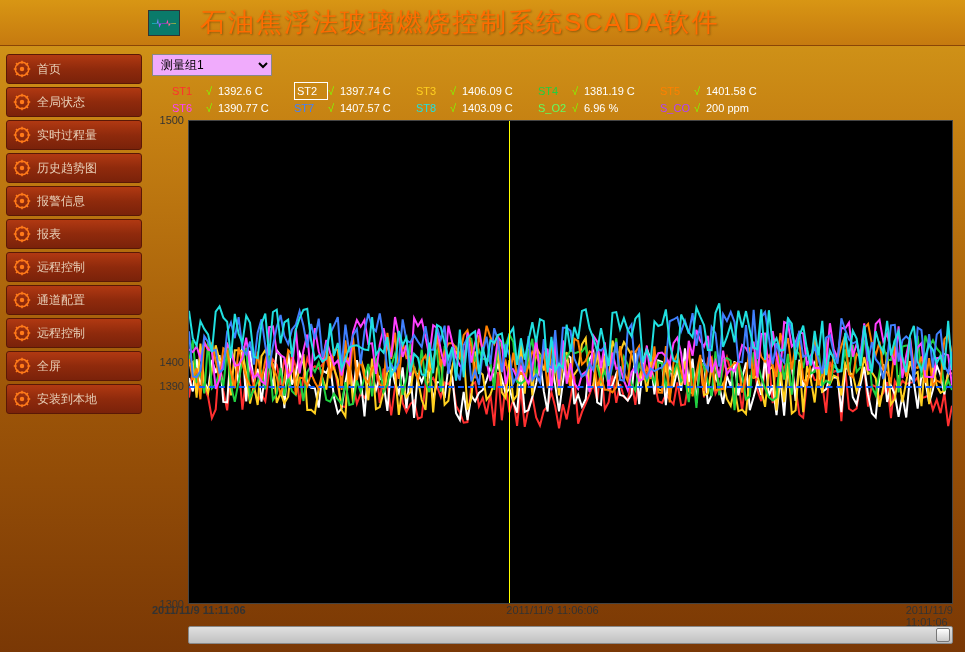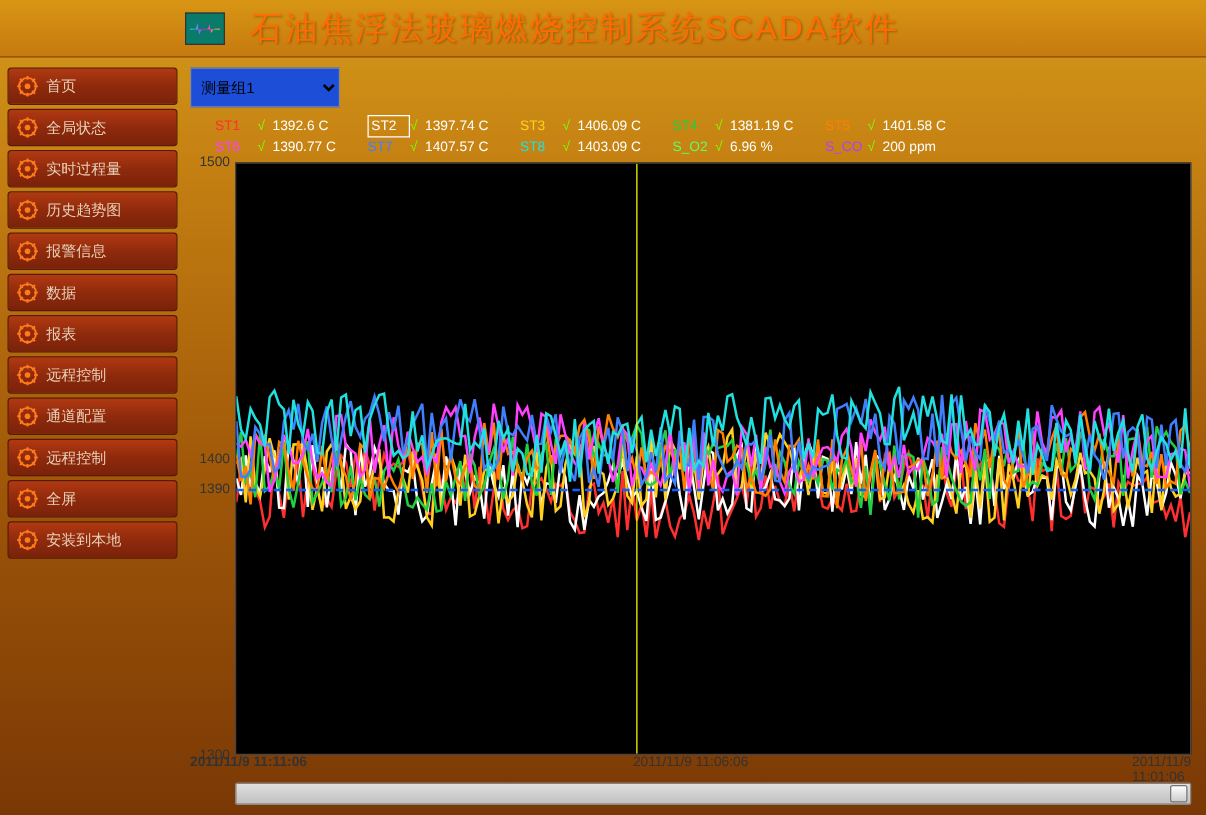--- a/index.html
+++ b/index.html
@@ -8,21 +8,21 @@
 .logo{position:absolute;left:148px;top:10px;width:32px;height:26px;background:#0a7a6a;border:1px solid #333;display:flex;align-items:center;justify-content:center}
 .logo::after{content:"";display:block;width:24px;height:12px;background:linear-gradient(90deg,#0ff 0%,#f0f 50%,#ff0 100%);clip-path:polygon(0 50%,20% 50%,25% 10%,30% 90%,40% 50%,60% 50%,65% 20%,70% 80%,80% 50%,100% 50%,100% 55%,0 55%)}
 .title{font-size:26px;color:#ff6b00;letter-spacing:2px;margin-left:60px;text-shadow:1px 1px 2px rgba(0,0,0,0.3)}
 .container{display:flex;height:calc(100% - 46px)}
 .sidebar{width:148px;padding:8px 6px;display:flex;flex-direction:column;gap:3px}
 .nav-item{height:30px;background:linear-gradient(180deg,#b13912 0%,#8f2a0c 50%,#7a220a 100%);border:1px solid #5a1806;border-radius:3px;display:flex;align-items:center;padding-left:6px;cursor:pointer;color:#e8d0b8;font-size:12px}
 .nav-icon{width:18px;height:18px;margin-right:6px;position:relative}
 .nav-icon svg{width:18px;height:18px}
 .main{flex:1;padding:8px 12px 8px 4px;display:flex;flex-direction:column}
 .dropdown-row{margin-bottom:6px}
-.dropdown{width:120px;height:32px;background:#1d4ed8;border:1px solid #888;font-size:12px;padding:0 4px}
+.dropdown{width:120px;height:22px;background:#f0abfc;border:1px solid #888;font-size:12px;padding:0 4px}
 .legend-rows{font-size:11px;line-height:16px;padding-left:20px;color:#fff;font-family:Consolas,monospace}
 .legend-rows span{display:inline-block}
 .lr-name{width:34px;text-align:left}
 .lr-check{width:12px;color:#7fff00}
 .lr-val{width:70px;text-align:left}
 .chart-area{flex:1;display:flex;margin-top:4px}
 .y-axis{width:36px;position:relative;color:#333;font-size:11px;text-align:right;padding-right:4px}
 .y-tick{position:absolute;right:4px;transform:translateY(-50%)}
 .plot{flex:1;background:#000;border:1px solid #444;position:relative;overflow:hidden}
 .cursor-line{position:absolute;top:0;bottom:0;width:1px;background:#ff0;left:42%}
@@ -75,28 +75,20 @@
           </svg></span>
         <span>历史趋势图</span>
       </div>
       <div class="nav-item">
         <span class="nav-icon"><svg viewBox="0 0 24 24">
             <circle cx="12" cy="12" r="9" fill="none" stroke="#ff7a1a" stroke-width="2"></circle>
             <circle cx="12" cy="12" r="3" fill="#ff7a1a"></circle>
             <path d="M12 1v4M12 19v4M1 12h4M19 12h4M4 4l3 3M17 17l3 3M20 4l-3 3M7 17l-3 3" stroke="#ff7a1a" stroke-width="2"></path>
           </svg></span>
         <span>报警信息</span>
-      </div>
-      <div class="nav-item">
-        <span class="nav-icon"><svg viewBox="0 0 24 24">
-            <circle cx="12" cy="12" r="9" fill="none" stroke="#ff7a1a" stroke-width="2"></circle>
-            <circle cx="12" cy="12" r="3" fill="#ff7a1a"></circle>
-            <path d="M12 1v4M12 19v4M1 12h4M19 12h4M4 4l3 3M17 17l3 3M20 4l-3 3M7 17l-3 3" stroke="#ff7a1a" stroke-width="2"></path>
-          </svg></span>
-        <span>数据</span>
       </div>
       <div class="nav-item">
         <span class="nav-icon"><svg viewBox="0 0 24 24">
             <circle cx="12" cy="12" r="9" fill="none" stroke="#ff7a1a" stroke-width="2"></circle>
             <circle cx="12" cy="12" r="3" fill="#ff7a1a"></circle>
             <path d="M12 1v4M12 19v4M1 12h4M19 12h4M4 4l3 3M17 17l3 3M20 4l-3 3M7 17l-3 3" stroke="#ff7a1a" stroke-width="2"></path>
           </svg></span>
         <span>报表</span>
       </div>
       <div class="nav-item">

